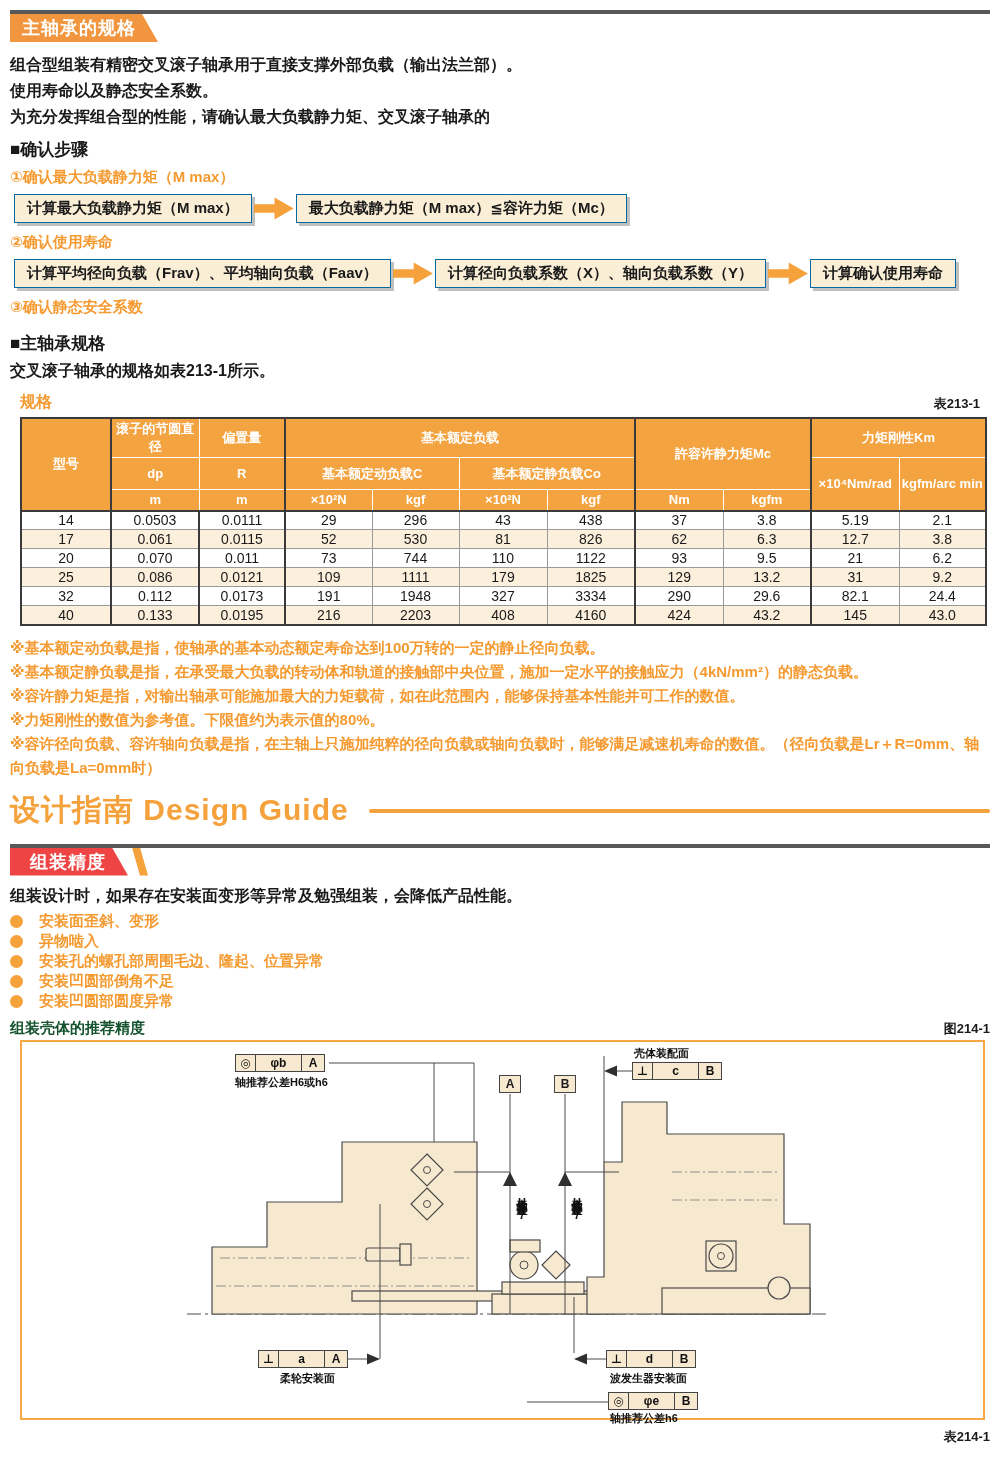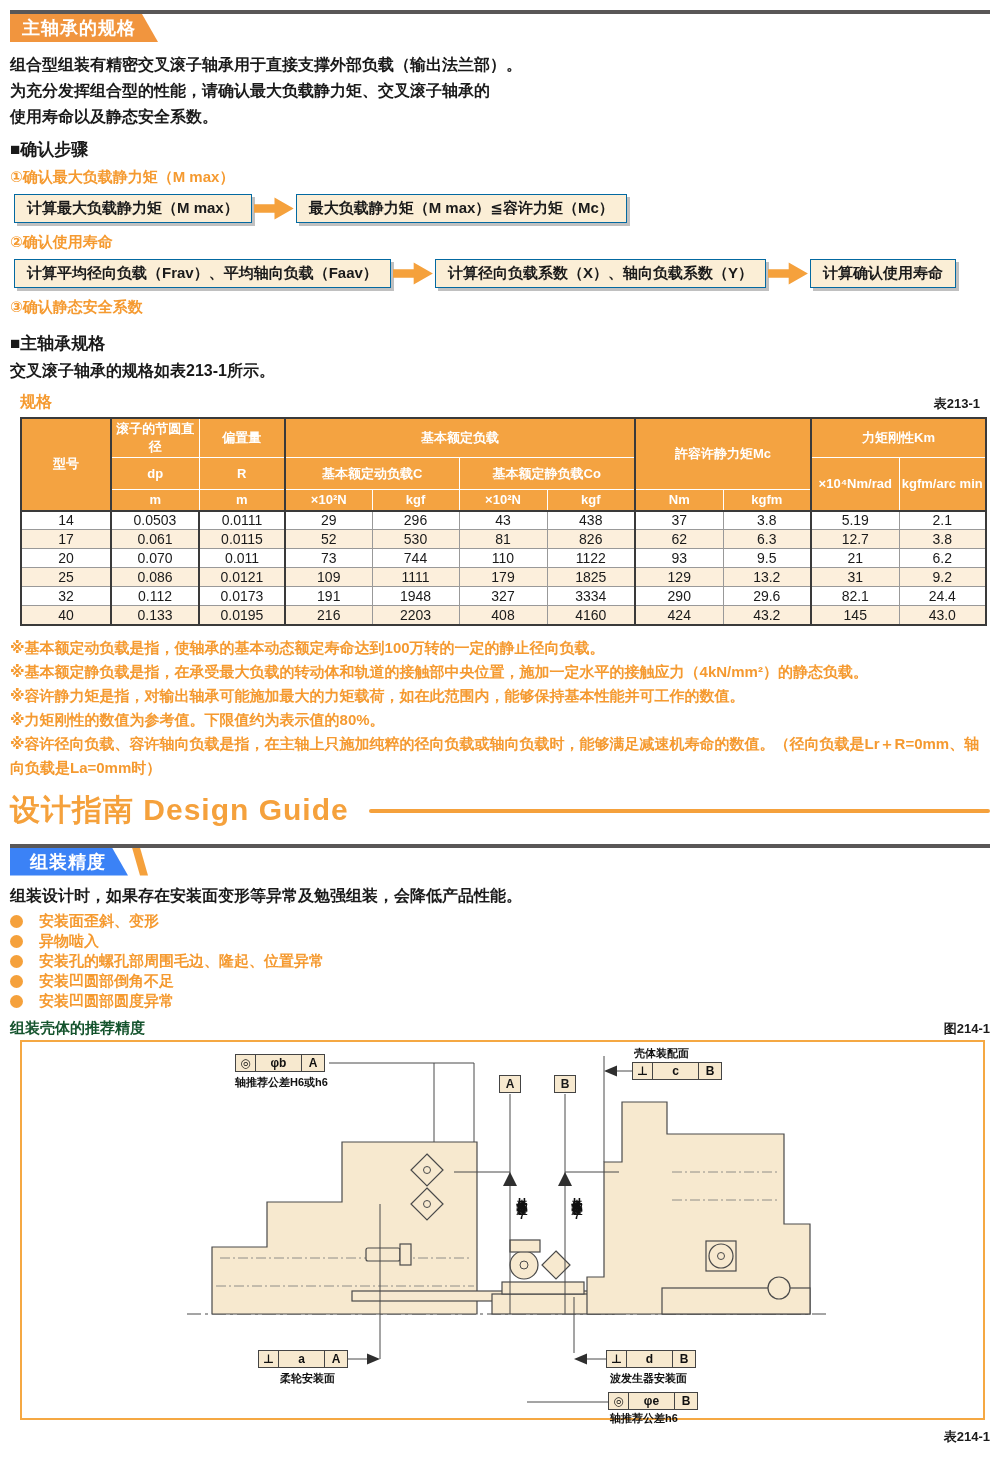--- a/index.html
+++ b/index.html
@@ -7,21 +7,21 @@
   .page { position:relative; width:1000px; height:1483px; background:#fff; padding:10px; overflow:hidden; color:#1a1a1a; }
 
   
   .banner-block { position:relative; }
   .top-strip { height:4px; background:#595757; width:100%; }
   .banner { position:relative; height:28px; }
   .banner .shape { position:absolute; left:0; top:0; height:100%; display:flex; align-items:center;
     padding:0 22px 0 12px; color:#fff; font-weight:bold; font-size:18px; letter-spacing:1px;
     clip-path:polygon(0 0, calc(100% - 16px) 0, 100% 100%, 0 100%); }
   .banner .shape.orange { background:#f1953e; }
-  .banner .shape.gray { background:#3b82f6;padding-left:20px; }
+  .banner .shape.gray { background:#ef4444;padding-left:20px; }
   .banner .accent { position:absolute; top:0; height:100%; width:26px;
     clip-path:polygon(10px 0, 18px 0, 26px 100%, 18px 100%); background:#f5a13c; }
 
   
   .intro { margin-top:10px; font-size:16px; font-weight:bold; line-height:26px; }
   .h-black { margin-top:8px; font-size:17px; font-weight:bold; height:24px; }
 
   
   .step-label { margin-top:6px; color:#f59a30; font-weight:bold; font-size:15px; height:22px; }
   .flow-row { display:flex; align-items:center; margin:4px 0 10px 4px; }
@@ -94,22 +94,22 @@
 
   <div class="banner-block">
     <div class="top-strip"></div>
     <div class="banner">
       <div class="shape orange">主轴承的规格</div>
     </div>
   </div>
 
   <div class="intro">
     <div>组合型组装有精密交叉滚子轴承用于直接支撑外部负载（输出法兰部）。</div>
+    <div>使用寿命以及静态安全系数。</div>
     <div>为充分发挥组合型的性能，请确认最大负载静力矩、交叉滚子轴承的</div>
-    <div>使用寿命以及静态安全系数。</div>
   </div>
 
   <div class="h-black">■确认步骤</div>
   <div id="steps">
       <div class="step-label">①确认最大负载静力矩（M max）</div>
       <div class="flow-row">
         <div class="flow-box">计算最大负载静力矩（M max）</div>
         <div class="flow-arrow"></div>
         <div class="flow-box">最大负载静力矩（M max）≦容许力矩（Mc）</div>
       </div>

